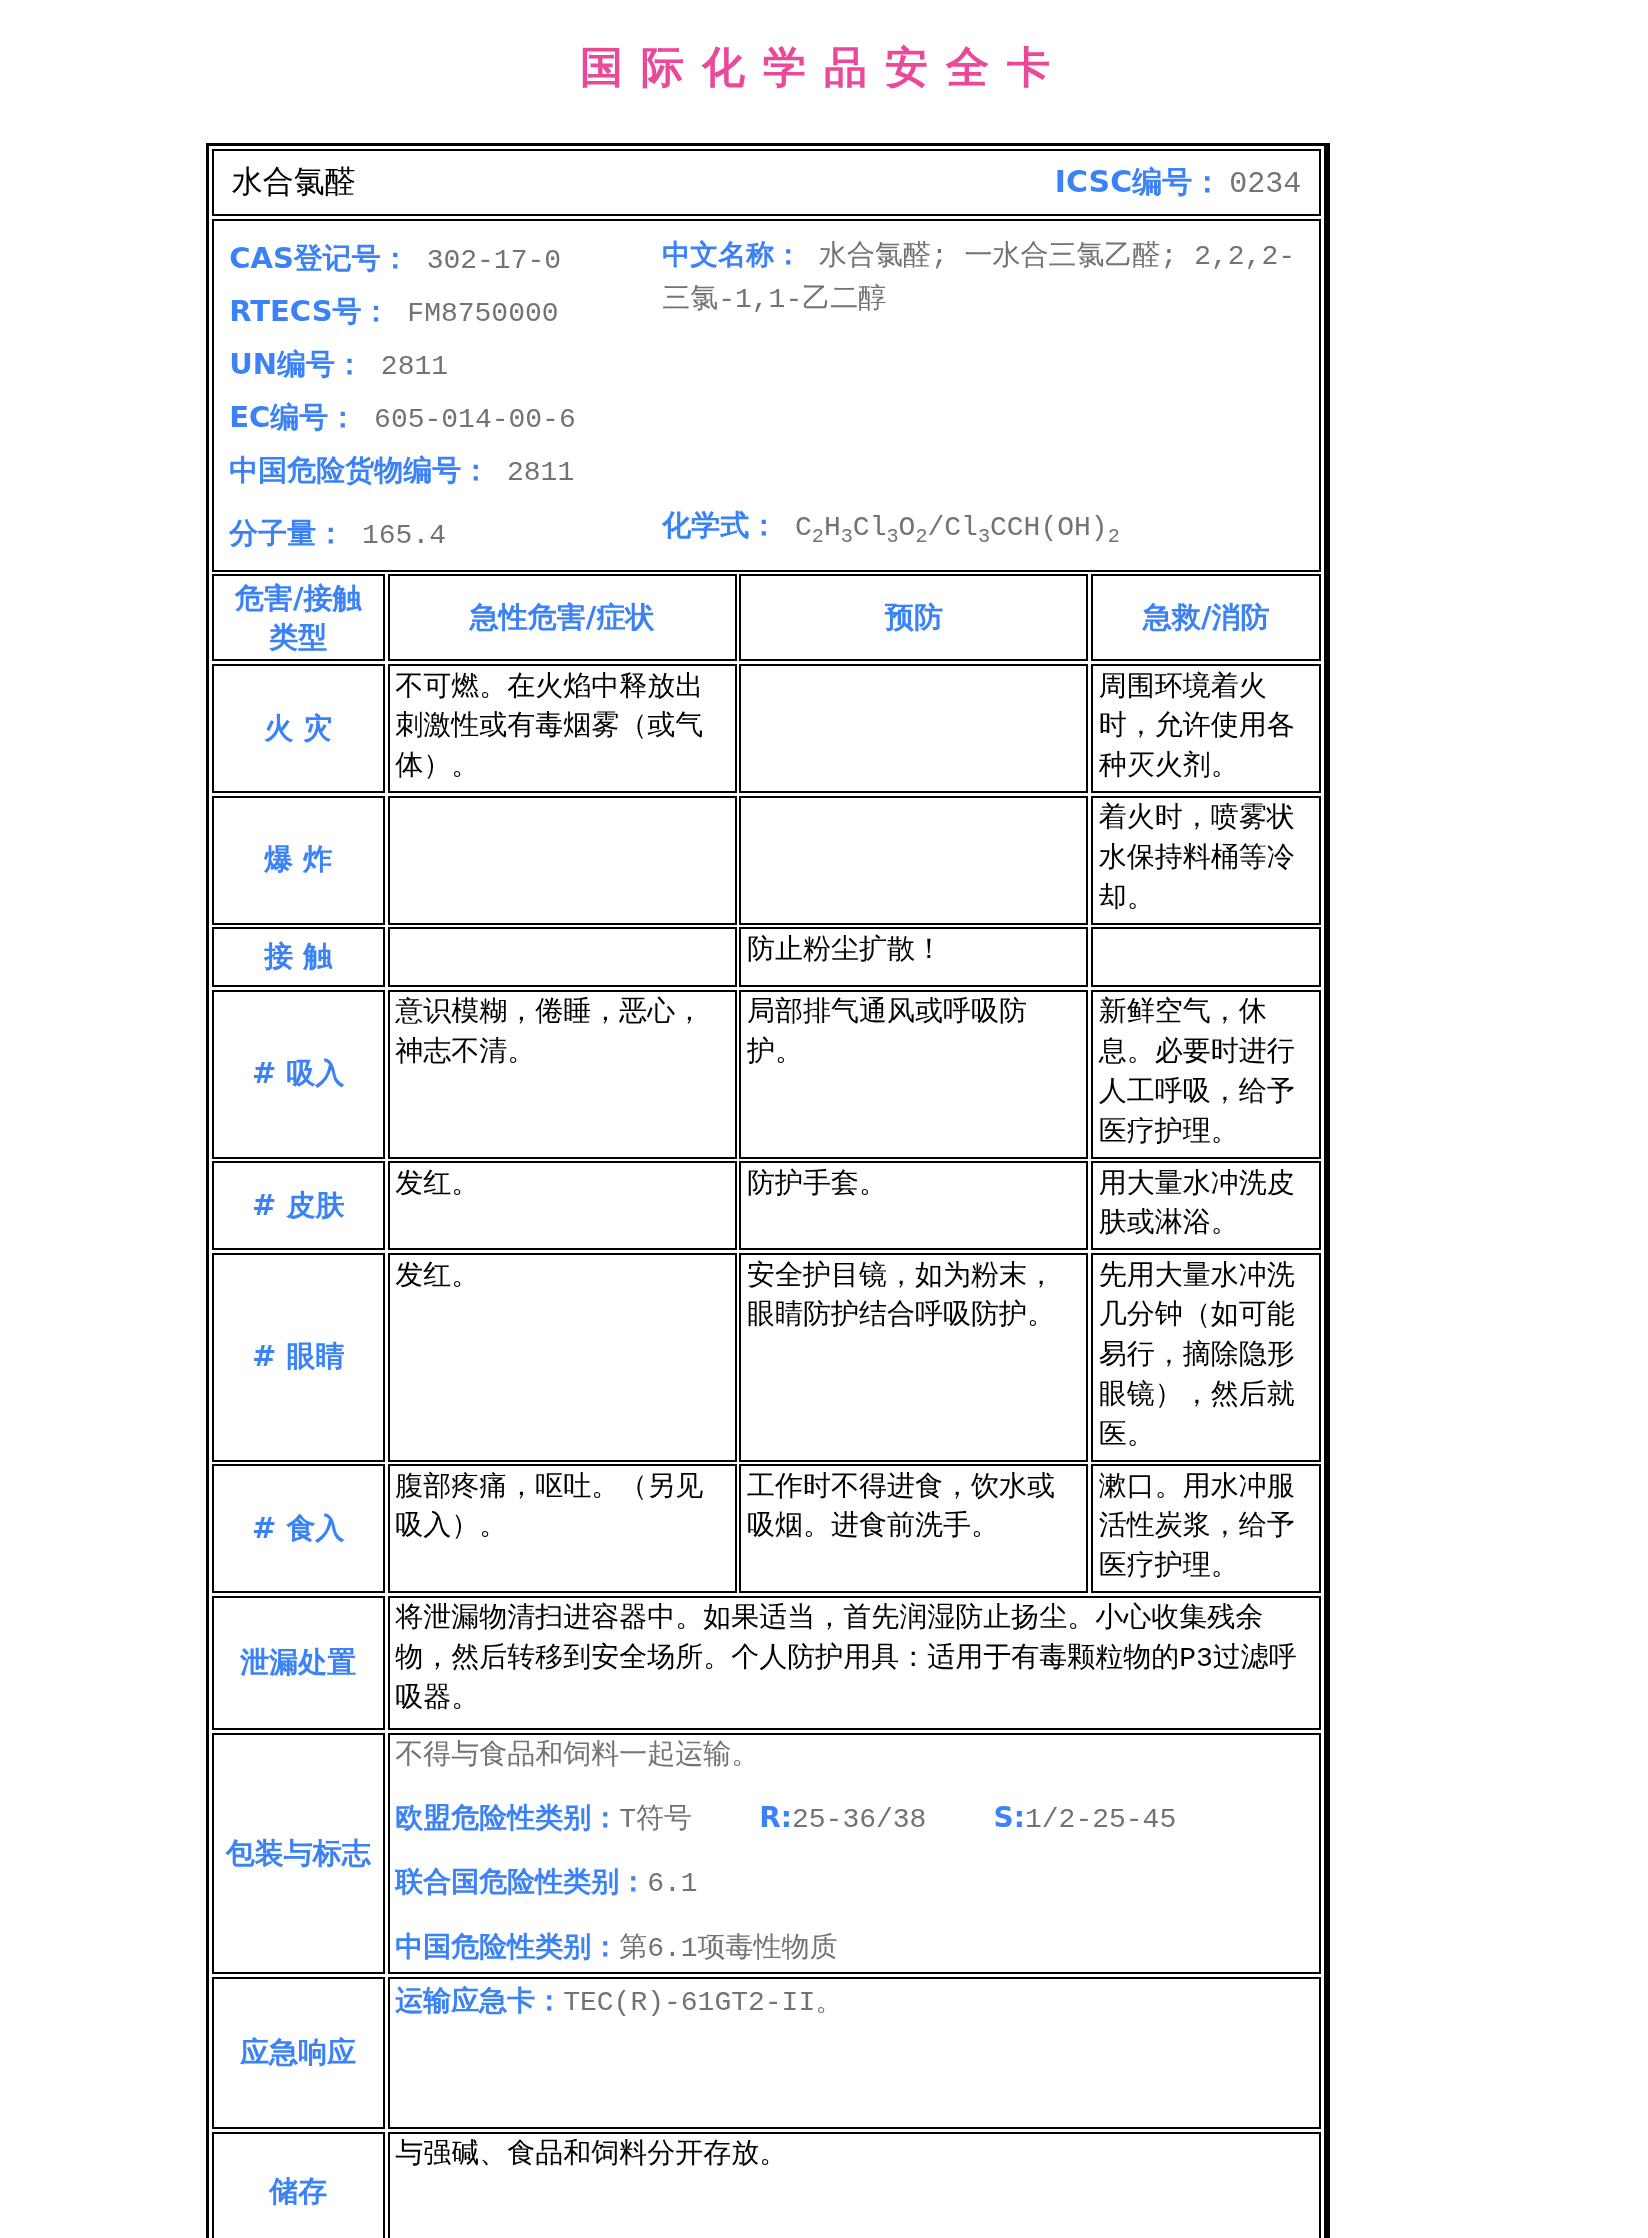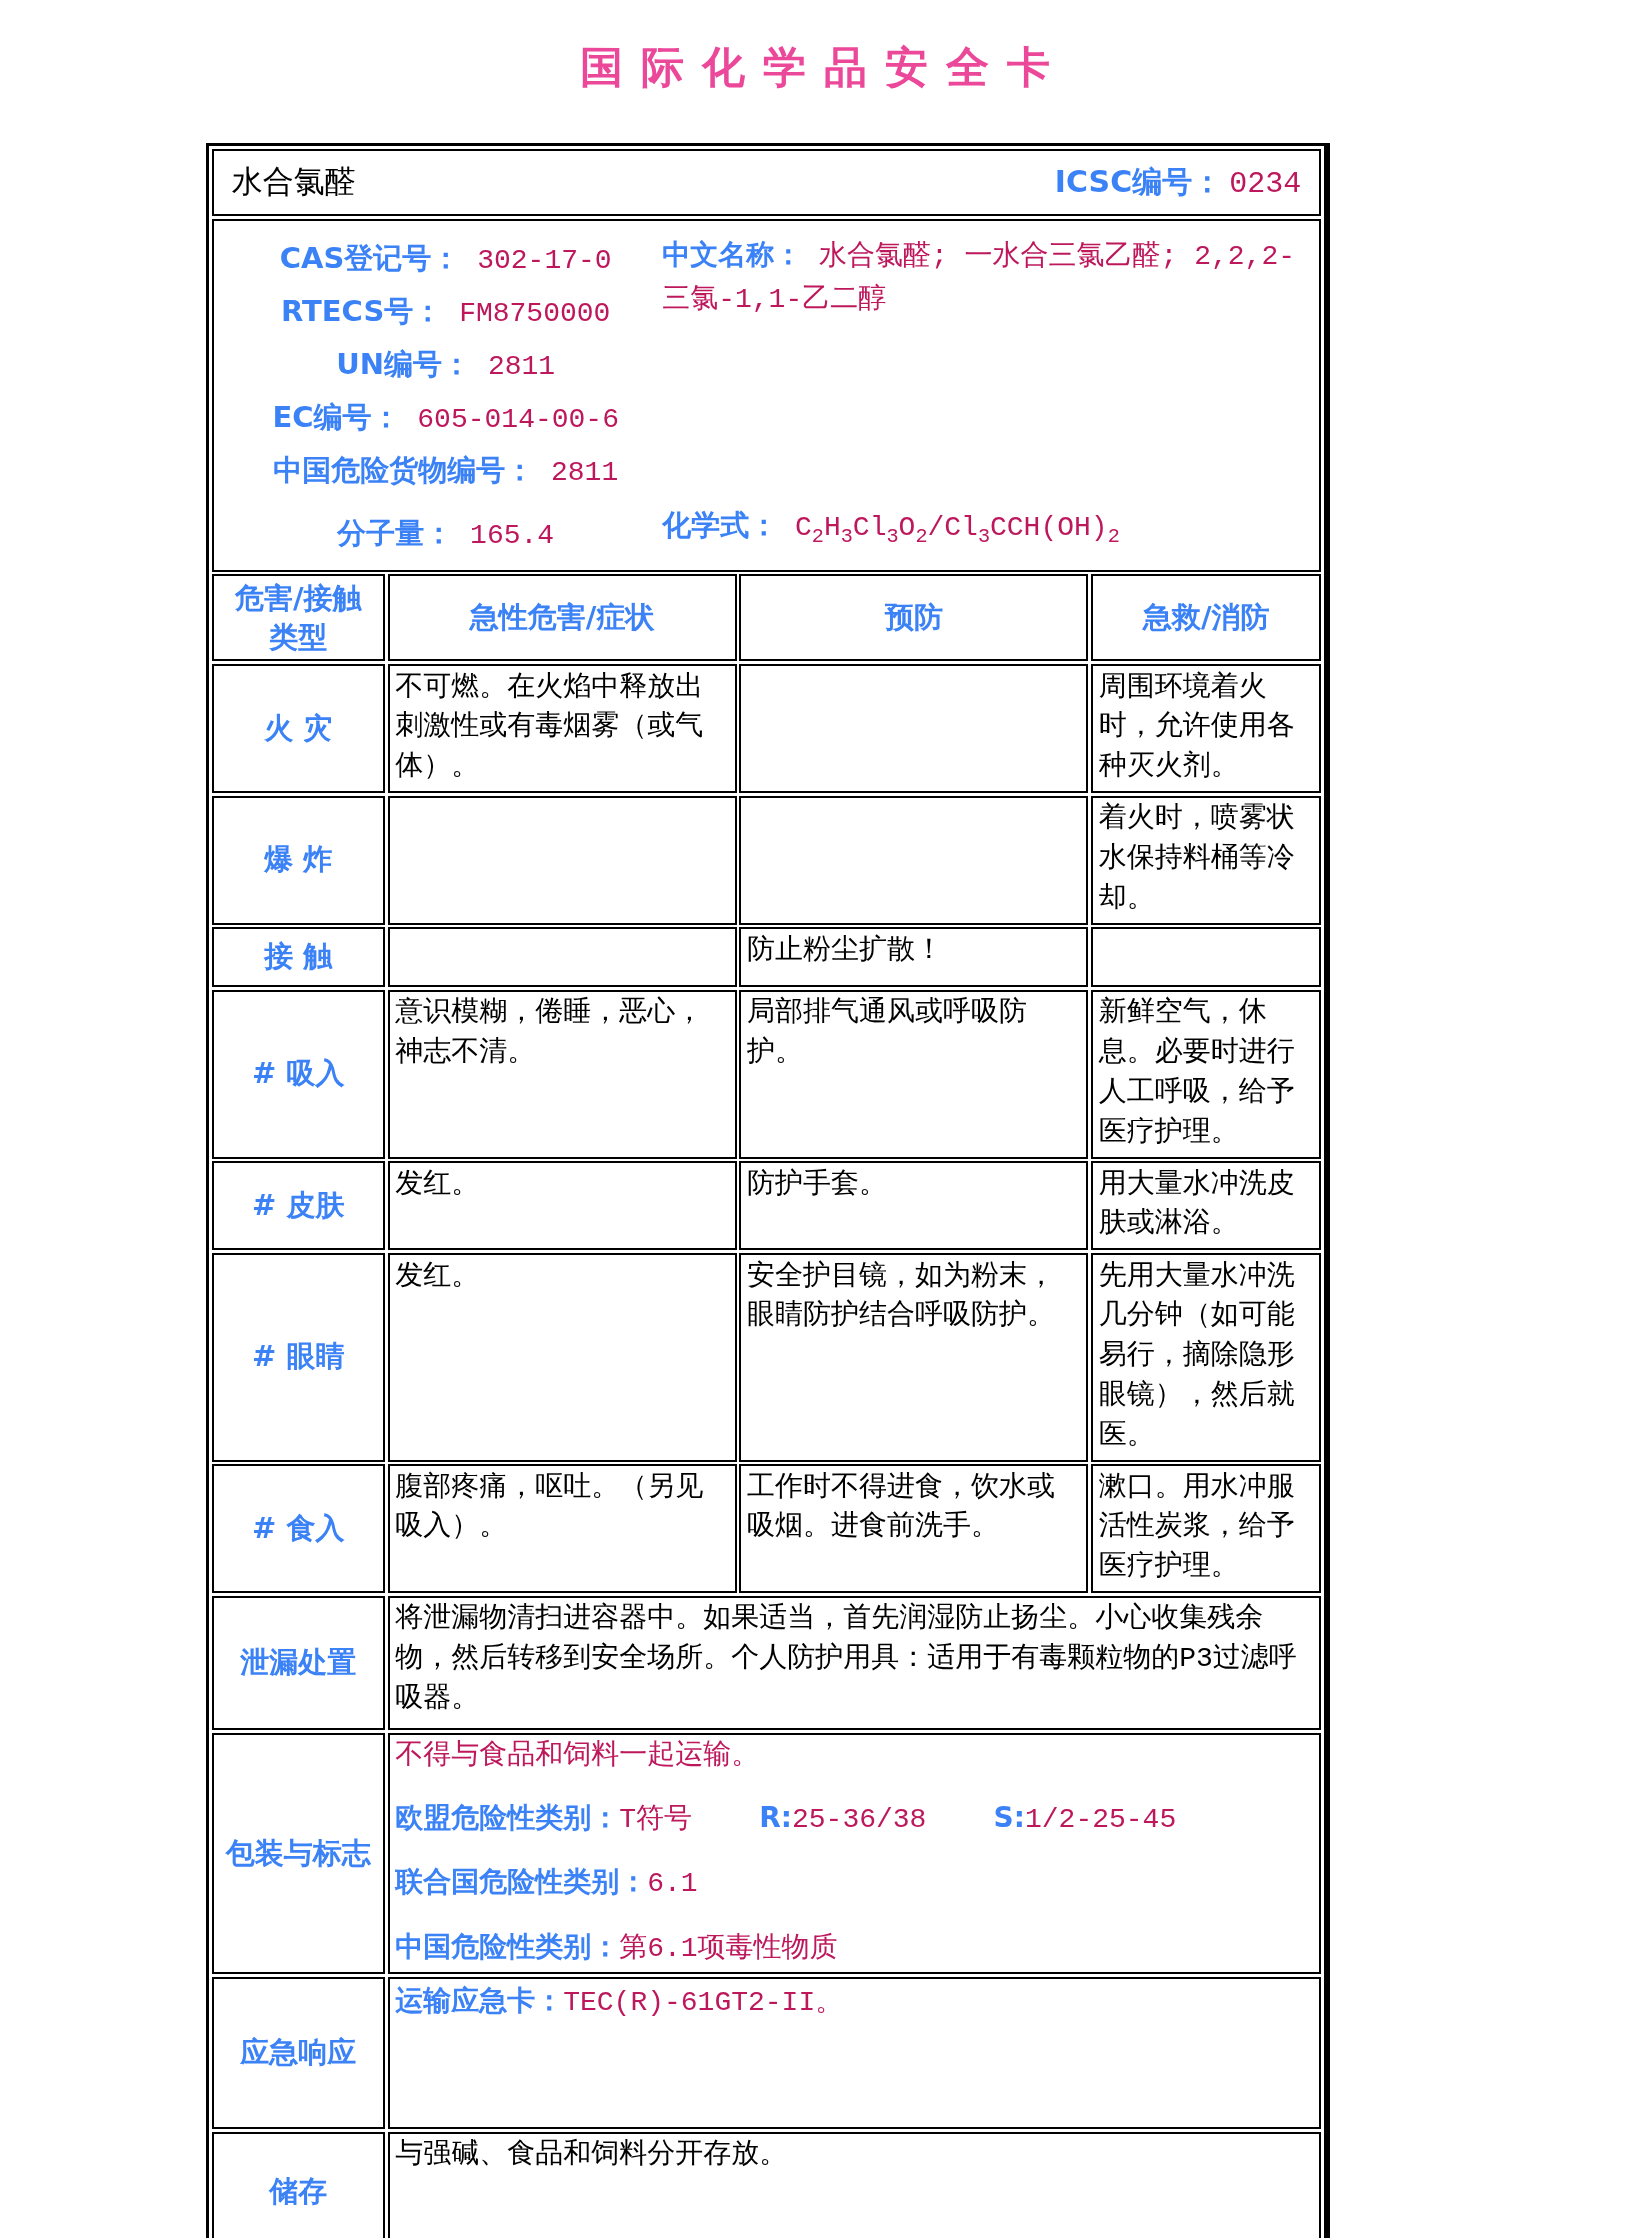--- a/index.html
+++ b/index.html
@@ -31,39 +31,39 @@
   .g1 { grid-template-columns:1fr; }
   .g4 { grid-template-columns:173px 349px 349px 1fr; }
   .g2 { grid-template-columns:173px 1fr; }
   .cell { border:2.1px solid #000; box-sizing:border-box; background:#fff; }
 
   .blue, .lbl {
     color:#3b82f6;
     font-family:"DejaVu Sans","Liberation Sans",sans-serif;
     font-weight:bold;
   }
-  .val { font-family:"Liberation Mono","DejaVu Sans Mono",monospace; color:#be185d; font-weight:normal; }
+  .val { font-family:"Liberation Mono","DejaVu Sans Mono",monospace; color:#737373; font-weight:normal; }
 
   
   .head-cell {
     min-height:67px;
     display:flex; justify-content:space-between; align-items:center;
     padding:5.6px 18px 5.6px 18px;
   }
   .substance { font-size:31px; }
   .icsc-label { font-size:30px; }
   .icsc-value { font-size:30px; margin-left:7px; }
 
   
   .ids-cell {
     min-height:353px;
     display:grid; grid-template-columns:433px 1fr;
     padding:12.6px 14px 11.2px 15.4px;
   }
-  .ids-left { display:flex; flex-direction:column;align-items:center; }
+  .ids-left { display:flex; flex-direction:column; }
   .id-line { line-height:50px; font-size:28px; }
   .id-line .lbl { font-size:29px; }
   .mw-line { margin-top:auto; line-height:45px; font-size:28px; }
   .mw-line .lbl { font-size:29px; }
   .ids-right { display:flex; flex-direction:column; }
   .name-line { line-height:43px; font-size:28px; }
   .en-block { margin-top:31px; }
   .formula-line { margin-top:auto; line-height:45px; font-size:28px; }
   .formula-line .lbl { font-size:29px; }
   sub { font-size:0.72em; }

